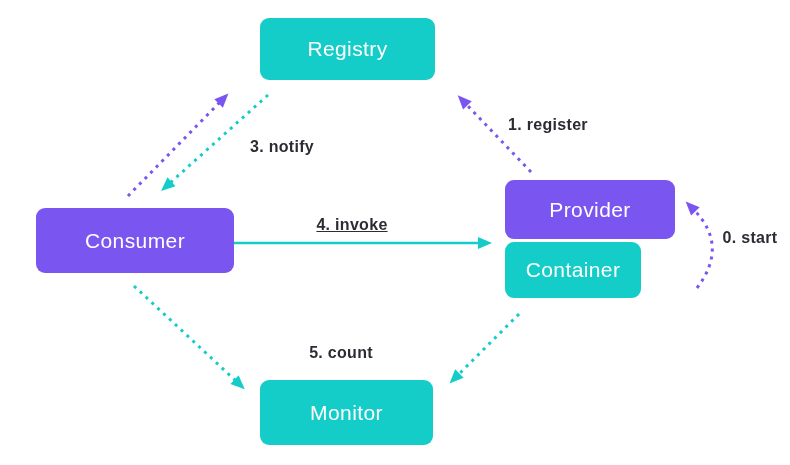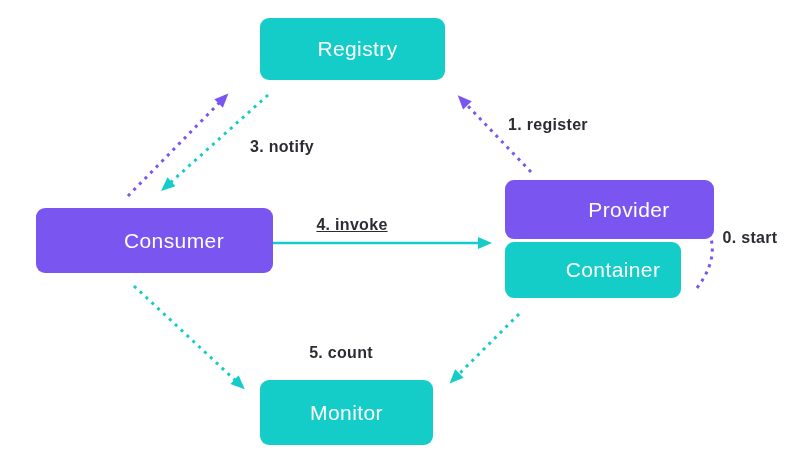--- a/index.html
+++ b/index.html
@@ -28,26 +28,26 @@
     display: flex;
     align-items: center;
     justify-content: center;
     border-radius: 9px;
     color: #ffffff;
     font-size: 21px;
     font-weight: 400;
     letter-spacing: 0.4px;
   }
   .node-cyan   { background: #15cdc8; }
-  .node-purple { background: #7a55f0; padding-left: 39px; }
+  .node-purple { background: #7a55f0; }
 
-  #node-registry  { left: 260px; top: 18px;  width: 175px; height: 62px; padding-left: 10px; }
+  #node-registry  { left: 260px; top: 18px;  width: 175px; height: 62px; }
   #node-consumer  { left: 36px;  top: 208px; width: 198px; height: 65px; }
   #node-provider  { left: 505px; top: 180px; width: 170px; height: 59px; }
-  #node-container { left: 505px; top: 242px; width: 136px; height: 56px; padding-left: 40px; }
+  #node-container { left: 505px; top: 242px; width: 136px; height: 56px; }
   #node-monitor   { left: 260px; top: 380px; width: 173px; height: 65px; }
 
   .edge-label {
     position: absolute;
     transform: translateX(-50%);
     font-size: 16px;
     font-weight: 600;
     color: #2c2c34;
     letter-spacing: 0.3px;
     white-space: nowrap;

